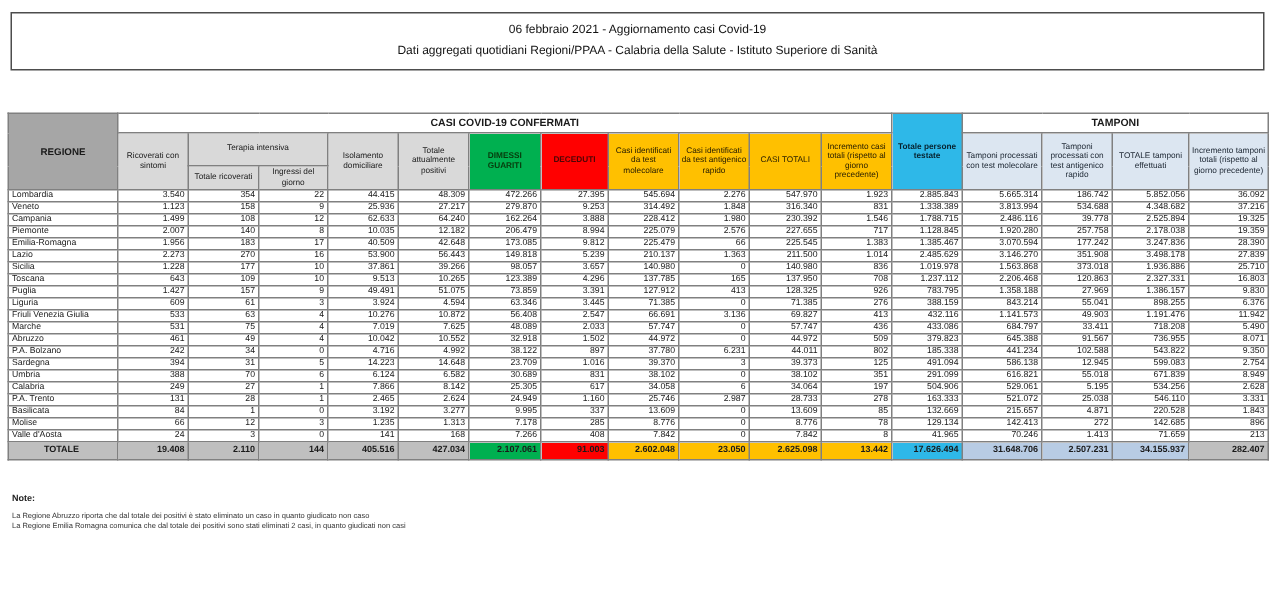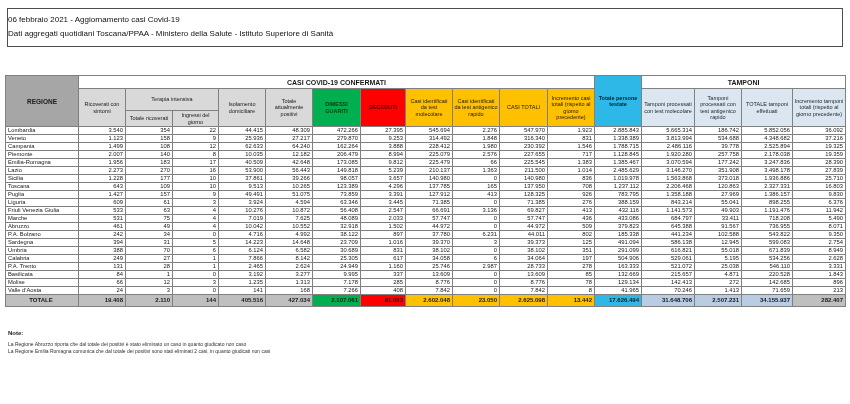--- a/index.html
+++ b/index.html
@@ -4,21 +4,21 @@
 <style>
   * { margin:0; padding:0; box-sizing:border-box; }
   html,body { background:#e8e8e8; }
   .page {
     width:850px; height:404px; background:#ffffff; position:relative;
     font-family:"Liberation Sans","DejaVu Sans",sans-serif; color:#1a1a1a;
     overflow:hidden; margin:0 auto;
   }
   .title-box {
     position:absolute; left:7px; top:8px; width:836px;
-    border:1px solid #4d4d4d; padding:4px 0 5px 0;
+    border:1px solid #4d4d4d; text-align:center; padding:4px 0 5px 0;
     background:#ffffff;
   }
   .title-line { font-size:8px; line-height:14px; color:#111; }
   table.covid {
     position:absolute; left:5px; top:75px; width:840px;
     border-collapse:collapse; table-layout:fixed;
   }
   table.covid th, table.covid td {
     border:1px solid #808080; overflow:hidden; white-space:normal;
   }
@@ -56,21 +56,21 @@
   .notes-title { font-size:6px; font-weight:bold; color:#222; margin-bottom:5px; }
   .note-line { font-size:5px; line-height:7px; color:#333; }
 </style>
 </head>
 <body>
 
 <div class="page">
 
   <div class="title-box">
     <div class="title-line">06 febbraio 2021 - Aggiornamento casi Covid-19</div>
-    <div class="title-line">Dati aggregati quotidiani Toscana/PPAA - Ministero della Salute - Istituto Superiore di Sanità</div>
+    <div class="title-line">Dati aggregati quotidiani Regioni/PPAA - Calabria della Salute - Istituto Superiore di Sanità</div>
   </div>
 
   <table class="covid">
     <colgroup>
       <col style="width:73px">
         <col style="width:47px">
         <col style="width:47px">
         <col style="width:46px">
       <col style="width:47px">
         <col style="width:47px">

